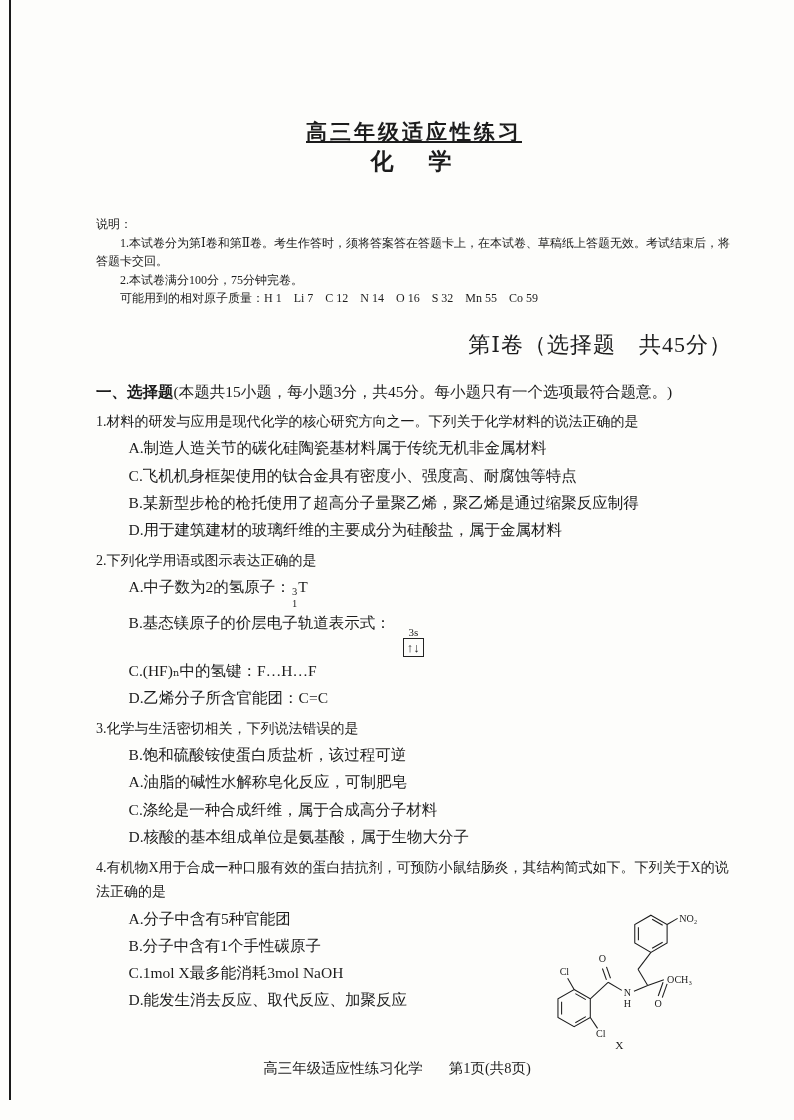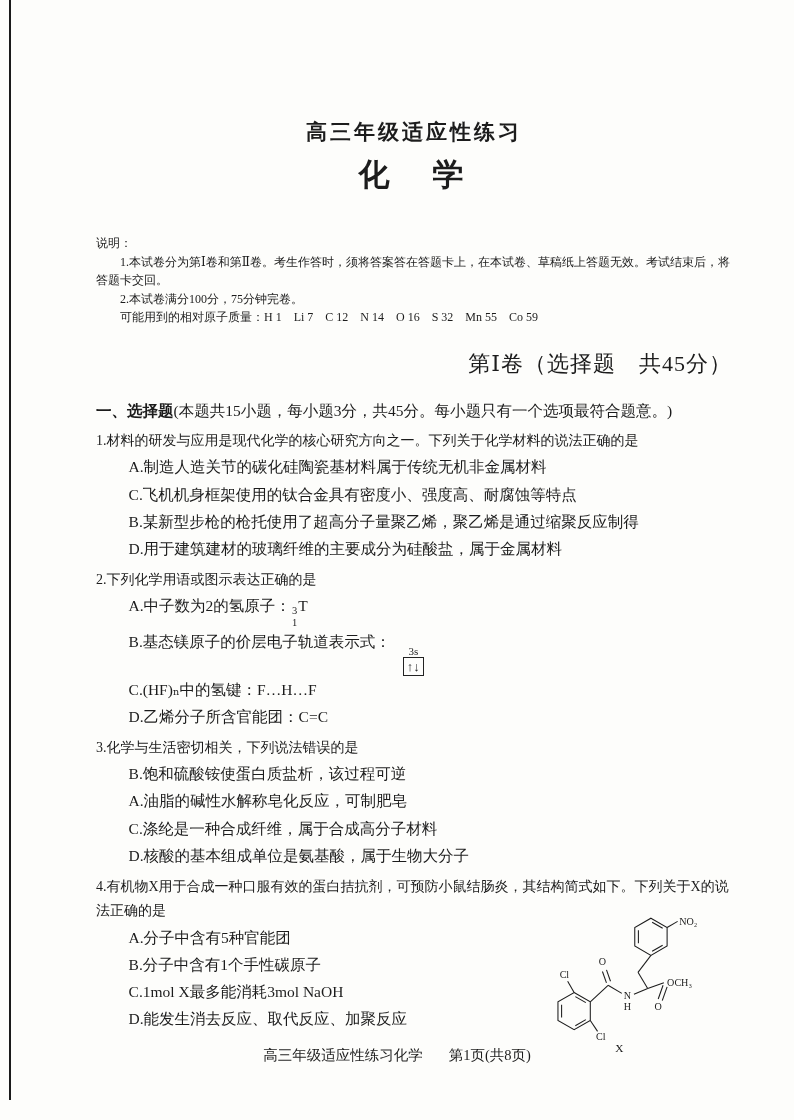--- a/index.html
+++ b/index.html
@@ -12,22 +12,22 @@
     font-family: "Liberation Serif", "DejaVu Serif", serif;
     color: #1c1c1c;
     overflow: hidden;
   }
   .scan-edge {
     position: absolute; left: 9px; top: 0;
     width: 2px; height: 1100px; background: #1b1b1b;
   }
   .content { position: absolute; left: 96px; top: 0; width: 636px; }
 
-  .title1 { margin-top: 118px; text-align: center; font-size: 21px; font-weight: 600; letter-spacing: 3px; }
-  .title2 { margin-top: 8px; text-align: center; font-size: 31px; font-weight: 700; letter-spacing: 6px; }
+  .title1 { margin-top: 118px; text-align: center; font-size: 21px; font-weight: 600; letter-spacing: 3px; text-decoration: underline; }
+  .title2 { margin-top: 0; text-align: center; font-size: 23px; font-weight: 700; letter-spacing: 6px; }
 
   .instructions { margin-top: 38px; font-size: 12px; line-height: 1.55; }
   .indent { text-indent: 2em; }
 
   .section-title { margin-top: 22px; text-align: right; font-size: 22px; letter-spacing: 1px; }
 
   .intro { margin-top: 20px; font-size: 15.5px; line-height: 1.55; }
   .intro .lead { font-weight: 700; }
 
   .question { margin-top: 6px; }
@@ -45,29 +45,29 @@
     vertical-align: -8px; margin-left: 12px;
   }
   .orbital-label { font-size: 11px; line-height: 1.1; }
   .orbital-box {
     border: 1.5px solid #222; width: 21px; height: 19px;
     display: flex; align-items: center; justify-content: center;
     font-size: 13px; line-height: 1;
   }
 
   .q4 { position: relative; }
-  .q4-structure { position: absolute; right: 18px; top: 26px; width: 190px; }
+  .q4-structure { position: absolute; right: 18px; top: 42px; width: 190px; }
   .q4-structure svg { display: block; }
   .mol-line { stroke: #1c1c1c; stroke-width: 1.3; fill: none; }
   .mol-ring { stroke: #1c1c1c; stroke-width: 1.3; fill: none; }
   .mol-text { fill: #1c1c1c; font-size: 12.5px; font-family: "Liberation Serif", serif; }
   .mol-x { font-size: 14px; }
 
   .footer {
-    position: absolute; left: 0; right: 0; bottom: 55px;
+    position: absolute; left: 0; right: 0; bottom: 42px;
     display: flex; justify-content: center; gap: 26px;
     font-size: 14.5px;
   }
 </style>
 </head>
 <body>
 
 <div class="page">
   <div class="scan-edge"></div>
 

